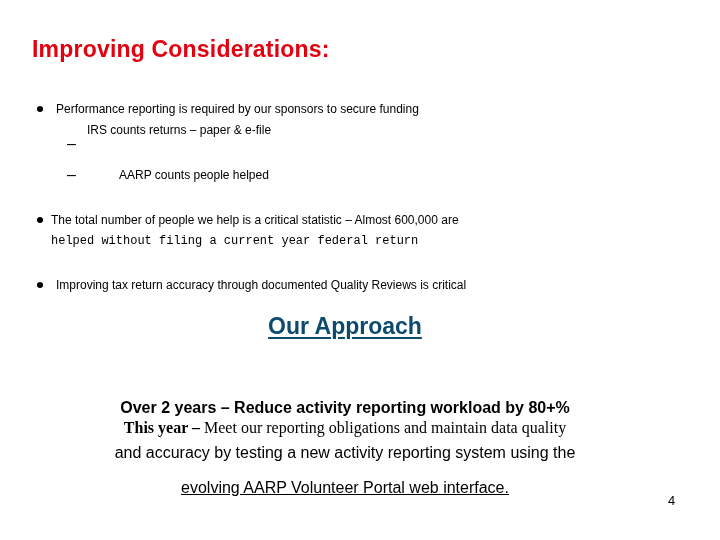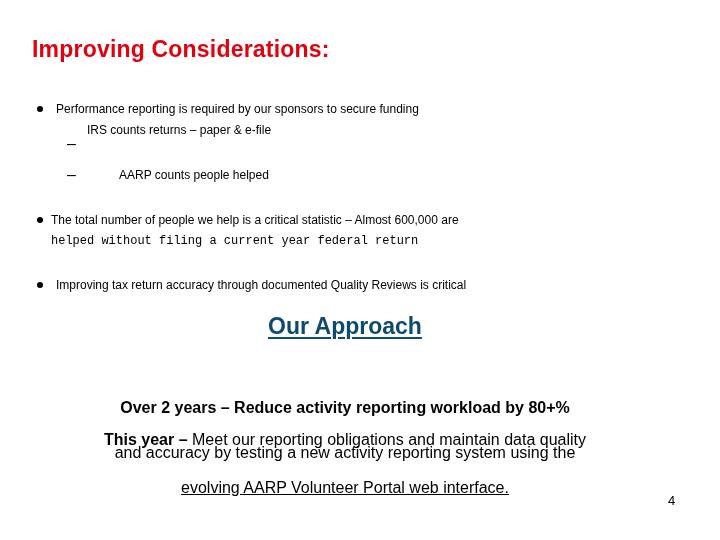--- a/index.html
+++ b/index.html
@@ -109,21 +109,21 @@
 
   <div>
     <span class="bullet-dot" style="left:37px; top:282px;"></span>
     <span class="text" style="left:56px; top:275px;">Improving tax return accuracy through documented Quality Reviews is critical</span>
   </div>
 
   <div class="subtitle">Our Approach</div>
 
   <div class="center-line bold" style="top:372px;margin-top:26px;">Over 2 years – Reduce activity reporting workload by 80+%</div>
 
-  <div class="center-line" style="top:430px;">
+  <div class="center-line" style="top:418px;font-family:Liberation Serif, serif;">
     <span class="bold">This year –</span><span> Meet our reporting obligations and maintain data quality</span>
   </div>
 
   <div class="center-line" style="top:443px;">and accuracy by testing a new activity reporting system using the</div>
 
   <div class="center-line" style="top:478px;text-decoration:underline;">evolving AARP Volunteer Portal web interface.</div>
 
   <div class="page-number">4</div>
 
 </div>

